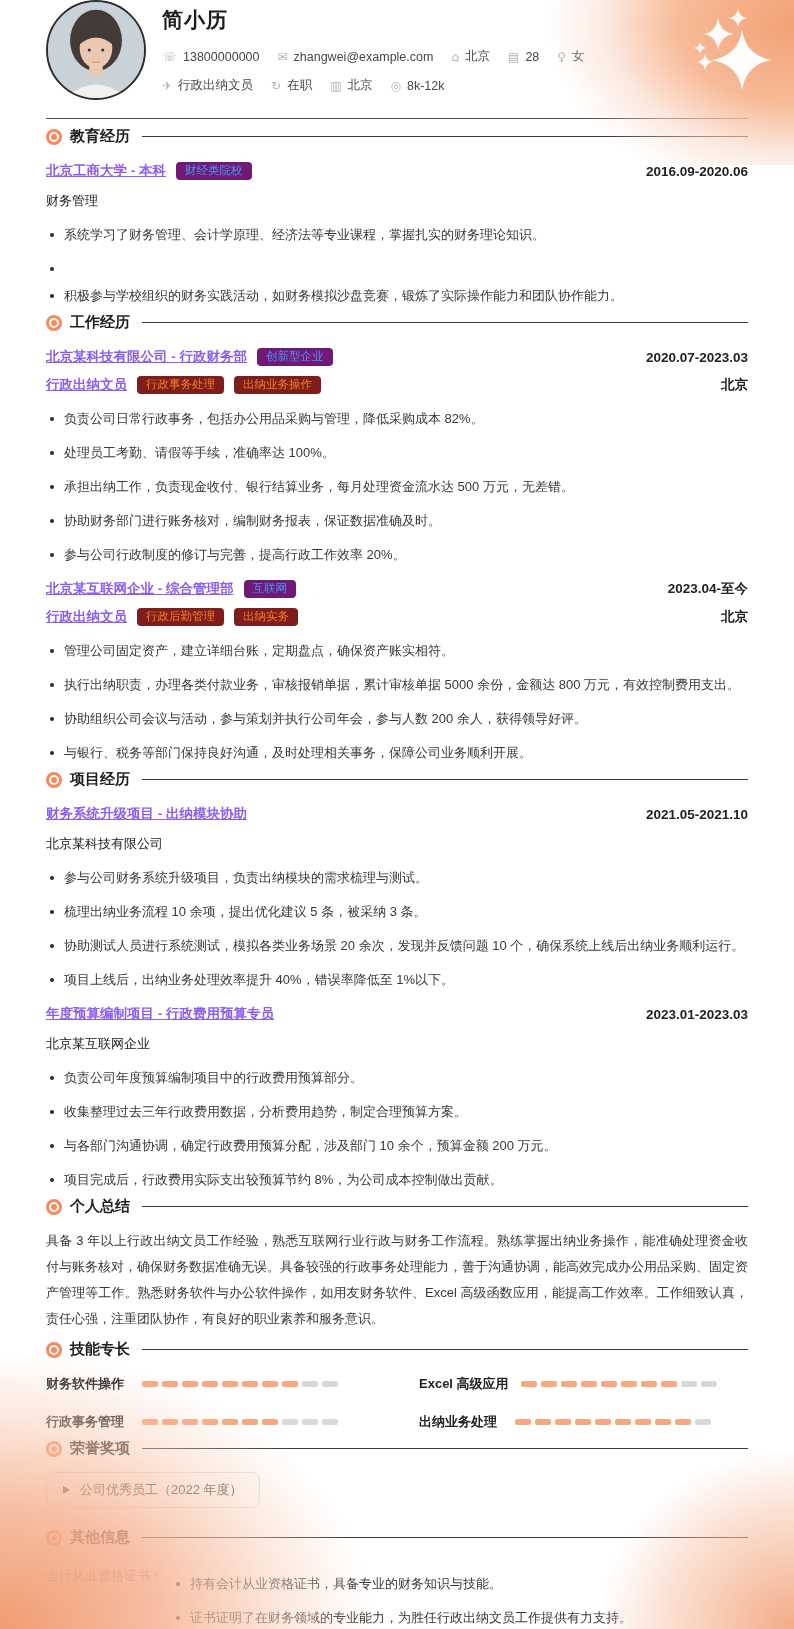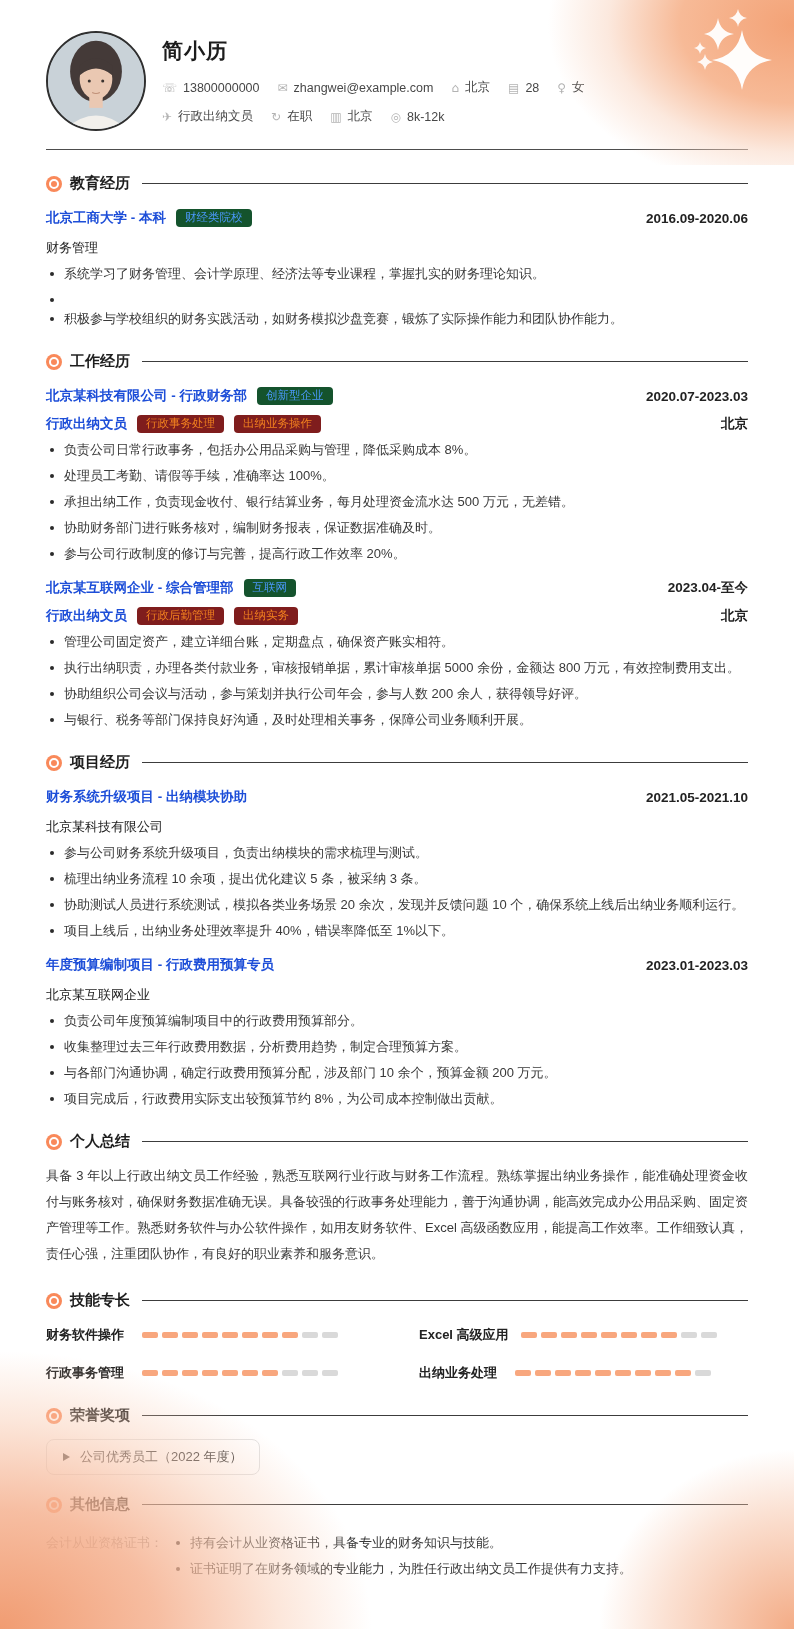--- a/index.html
+++ b/index.html
@@ -2,52 +2,52 @@
 <html><head>
 <meta charset="utf-8">
 <style>
   html,body{margin:0;padding:0;}
   body{
     width:794px;height:1629px;position:relative;overflow:hidden;
     background:#ffffff;color:#333;
     font-family:"Liberation Sans","DejaVu Sans",sans-serif;
     -webkit-font-smoothing:antialiased;
   }
-  .page{position:relative;z-index:1;padding:31px 46px 0 46px;}
+  .page{position:relative;z-index:1;padding:0 46px 0 46px;}
 
   
   .header{display:flex;align-items:flex-start;gap:16px;}
   .avatar{width:96px;height:96px;border-radius:50%;overflow:hidden;border:2px solid #2f2f2f;flex:none;background:#c9d2d8;}
   .avatar svg{display:block;width:100%;height:100%;}
   .head-right{padding-top:4px;flex:1;}
   .name{font-size:21px;font-weight:bold;color:#1c1c1c;margin:2px 0 14px 0;letter-spacing:1px;}
   .contact-row{display:flex;align-items:center;gap:18px;margin-bottom:12px;}
   .c-item{display:flex;align-items:center;gap:6px;font-size:12.5px;color:#474747;}
   .c-ico{color:#b3b3b3;font-size:12px;font-family:"DejaVu Sans",sans-serif;line-height:1;}
 
   .top-divider{border:none;border-top:1px solid #4d4d4d;margin:12px 0 0 0;}
 
   
-  .sec-head{display:flex;align-items:center;margin-top:24px;}
+  .sec-head{display:flex;align-items:center;margin-top:8px;}
   .sec-ico{width:16px;height:16px;border-radius:50%;background:#f9895a;flex:none;display:flex;align-items:center;justify-content:center;margin-right:8px;}
   .sec-ico i{display:block;width:6px;height:6px;border:2px solid #fff;border-radius:50%;}
   .sec-title{font-size:15px;font-weight:bold;color:#1e1e1e;}
   .sec-line{flex:1;height:1px;background:#3c3c3c;margin-left:12px;}
 
   .entry-row{display:flex;align-items:center;justify-content:space-between;margin-top:16px;}
   .entry-left{display:flex;align-items:center;gap:10px;}
-  .entry-title{font-size:13.5px;font-weight:bold;color:#1d4ed8;}
+  .entry-title{font-size:13.5px;font-weight:bold;color:#8b5cf6;text-decoration:underline;}
   .entry-date{font-size:13.5px;font-weight:bold;color:#222;margin-left:42px;}
   .sub-row{margin-top:12px;font-size:13px;font-weight:normal;color:#222;}
   .tag{font-size:11.5px;padding:3px 9px;border-radius:4px;line-height:1;display:inline-block;}
-  .tag-blue{color:#4a97f7;background:#14532d;}
+  .tag-blue{color:#4a97f7;background:#701a75;}
   .tag-orange{color:#f2811f;background:#7f1d1d;}
 
   ul.bullets{list-style:none;margin:6px 0 0 0;padding:0;}
-  ul.bullets li{display:flex;align-items:flex-start;margin-top:8px;font-size:13px;line-height:18px;color:#383838;}
+  ul.bullets li{display:flex;align-items:flex-start;margin-top:16px;font-size:13px;line-height:18px;color:#383838;}
   ul.bullets .dot{width:4px;height:4px;border-radius:50%;background:#2b2b2b;flex:none;margin:7px 10px 0 4px;}
 
   .summary-text{margin-top:12px;font-size:13px;line-height:26px;color:#383838;text-align:justify;}
 
   
   .skills-grid{display:grid;grid-template-columns:1fr 1fr;column-gap:44px;row-gap:20px;margin-top:16px;}
   .skill{display:flex;align-items:center;}
   .skill-name{font-size:13px;font-weight:bold;color:#222;flex:none;margin-right:12px;min-width:84px;}
   .skill-bar{display:flex;align-items:center;gap:4px;}
   .seg{width:16px;height:6px;border-radius:2px;display:inline-block;}
@@ -189,21 +189,21 @@
     <span class="entry-left">
       <span class="entry-title">行政出纳文员</span>
       <span class="tag tag-orange">行政事务处理</span>
       <span class="tag tag-orange">出纳业务操作</span>
     </span>
     <span class="entry-date">北京</span>
   </div>
   <ul class="bullets">
     <li>
         <span class="dot"></span>
-        <span>负责公司日常行政事务，包括办公用品采购与管理，降低采购成本 8%。</span>
+        <span>负责公司日常行政事务，包括办公用品采购与管理，降低采购成本 82%。</span>
       </li>
     <li>
         <span class="dot"></span>
         <span>处理员工考勤、请假等手续，准确率达 100%。</span>
       </li>
     <li>
         <span class="dot"></span>
         <span>承担出纳工作，负责现金收付、银行结算业务，每月处理资金流水达 500 万元，无差错。</span>
       </li>
     <li>

